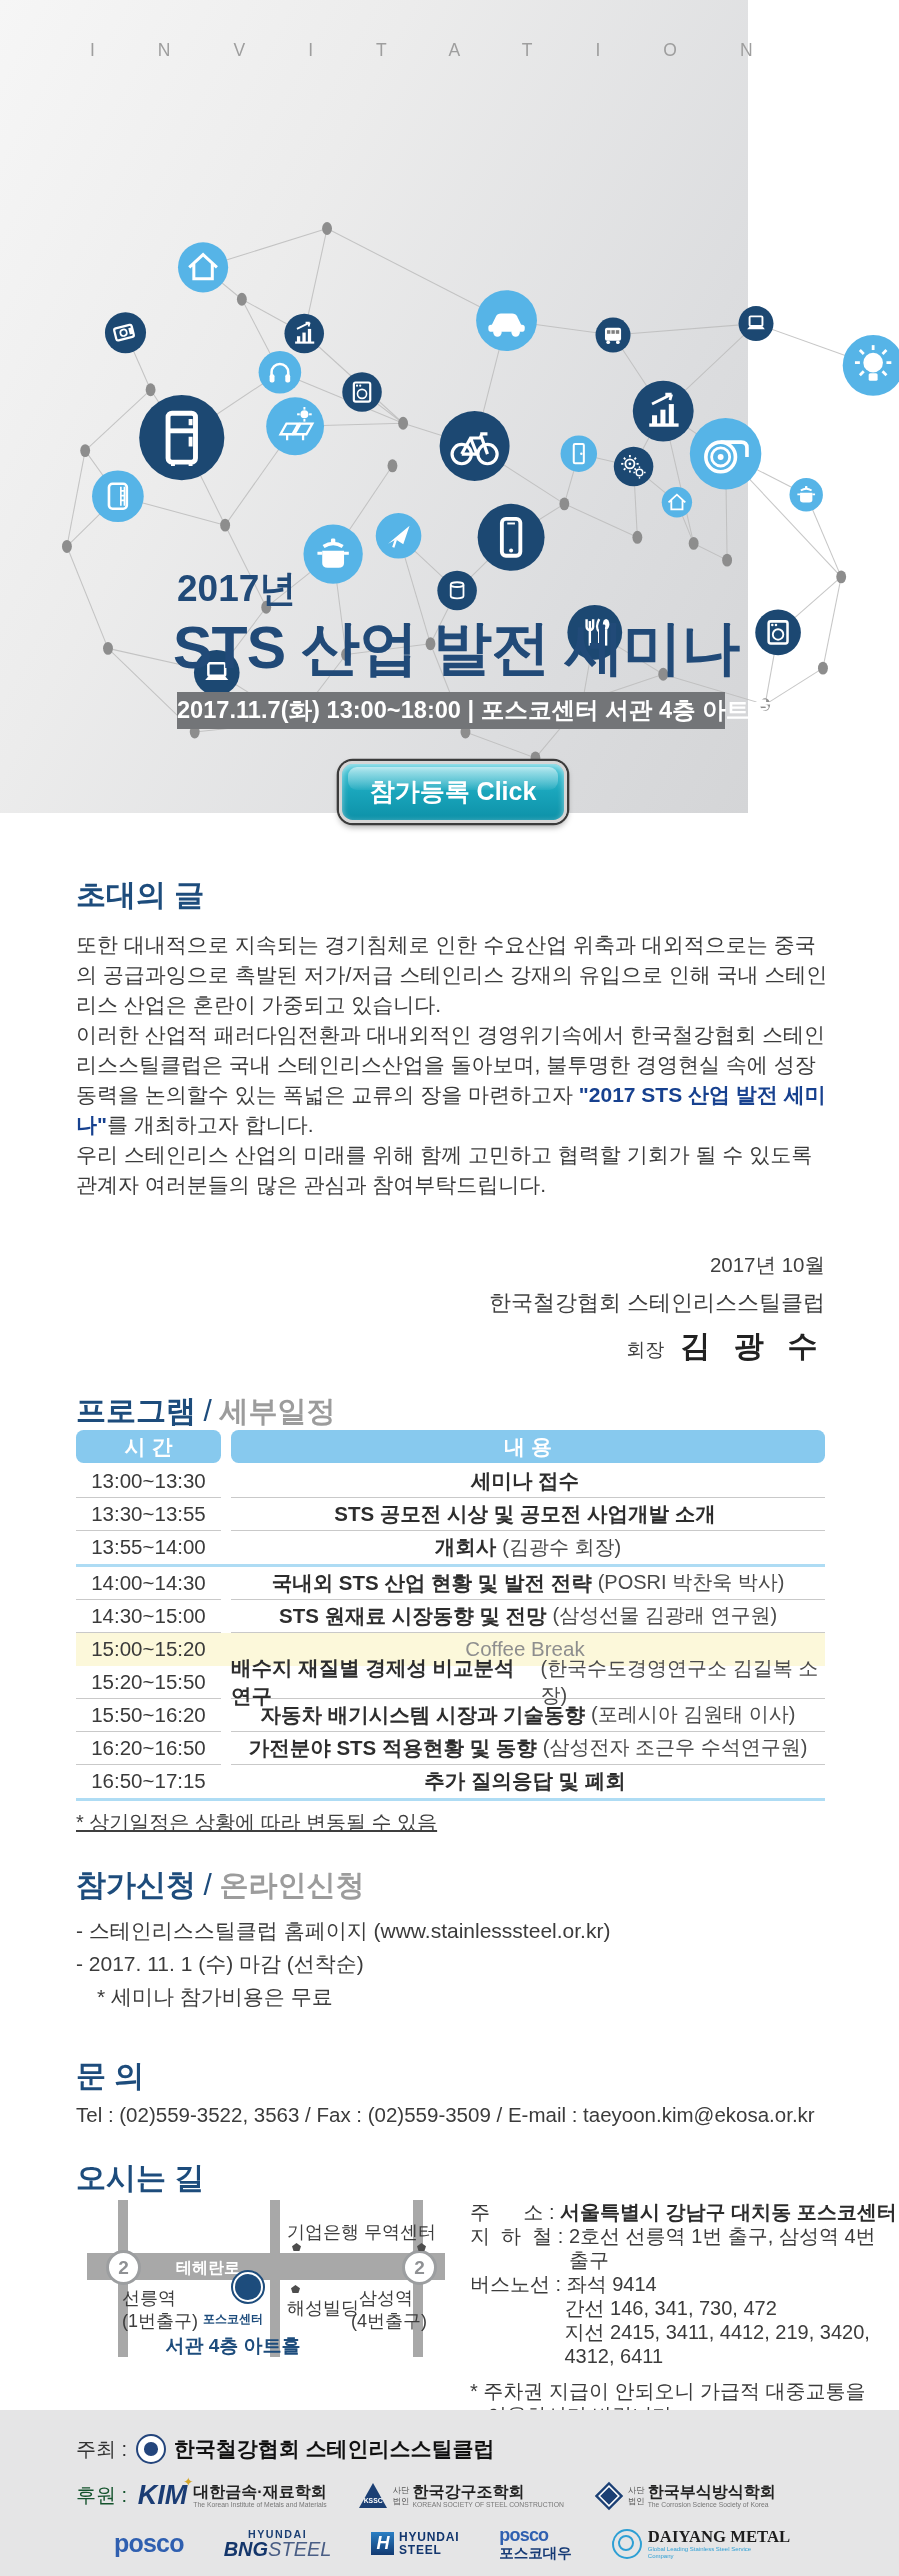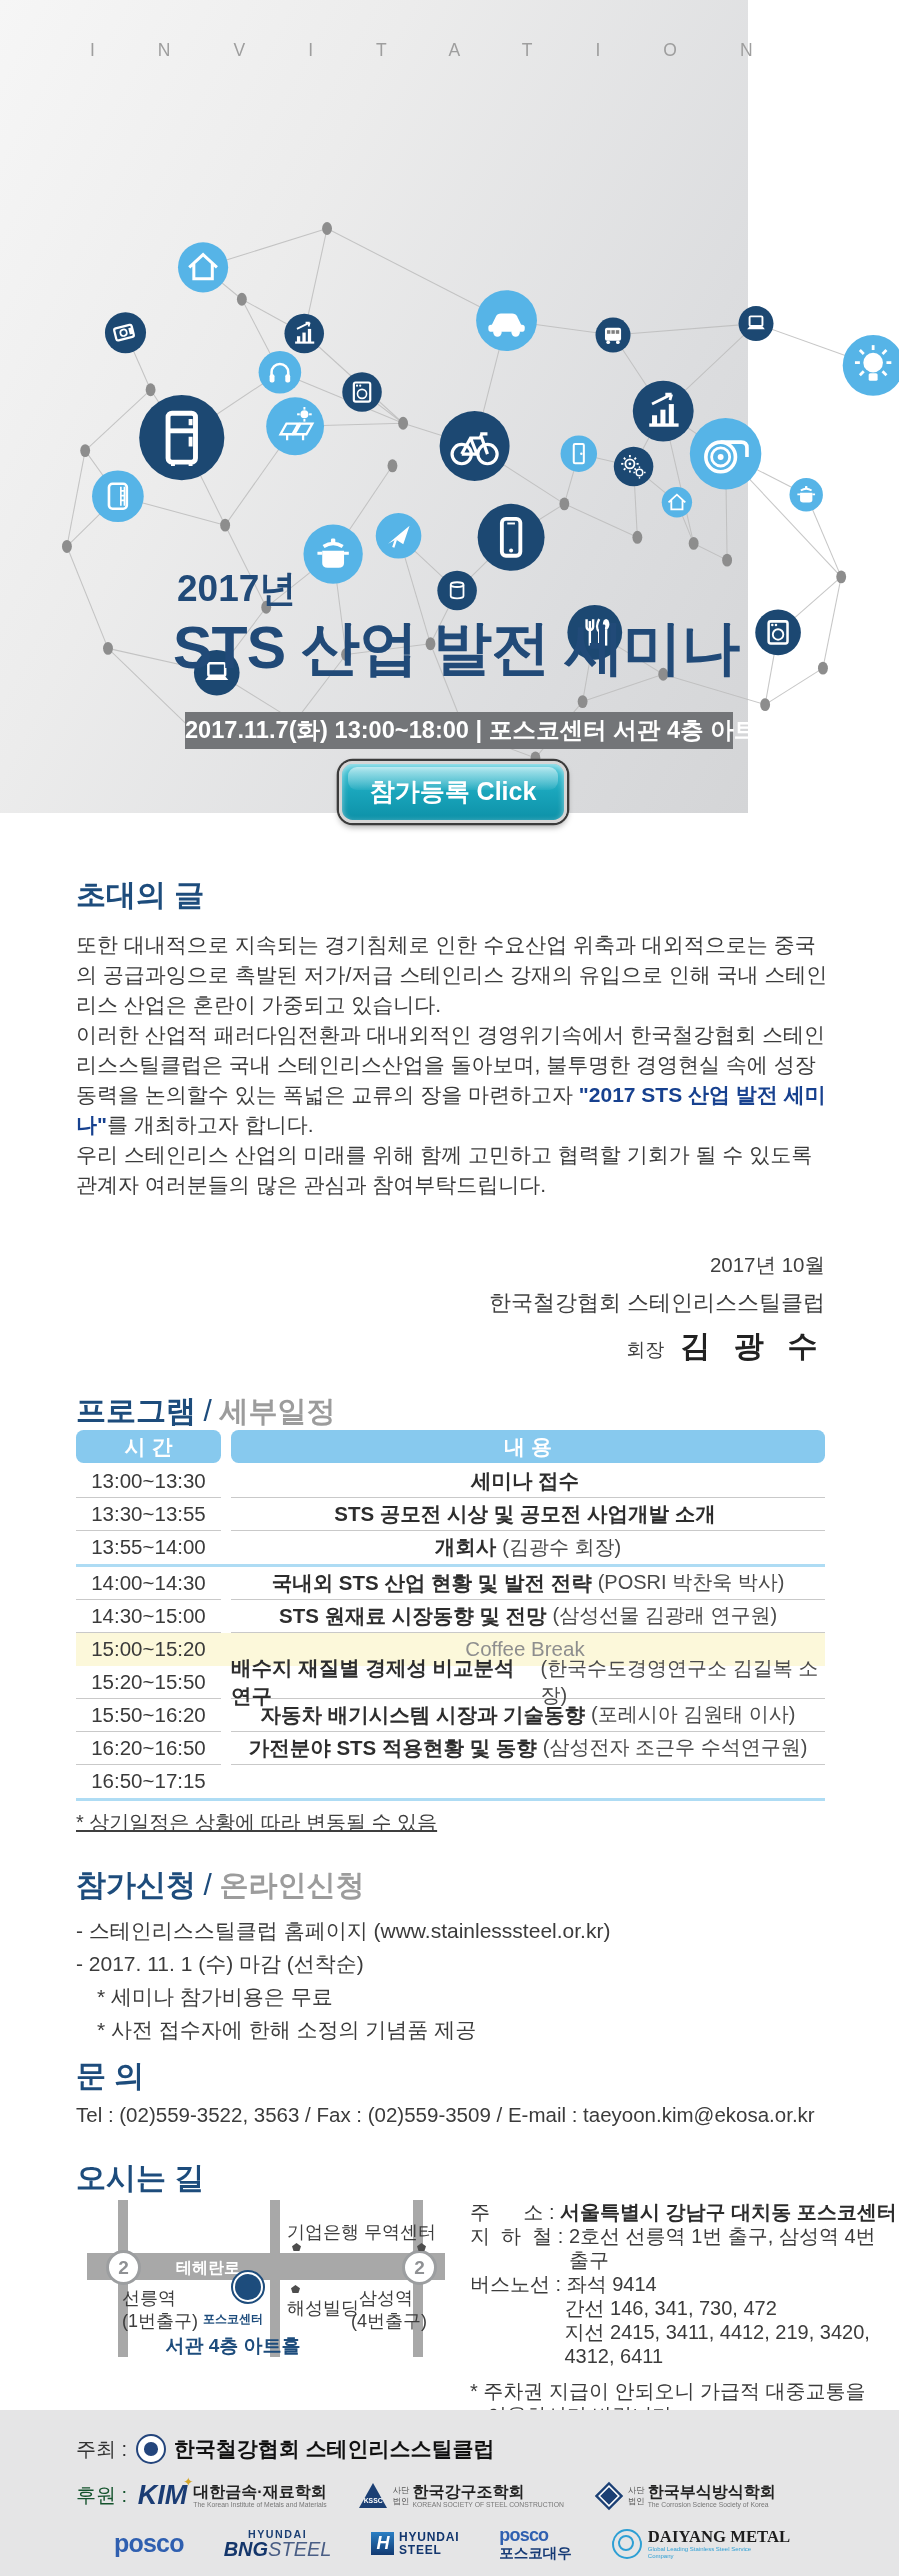--- a/index.html
+++ b/index.html
@@ -7,22 +7,22 @@
         font-family:"Liberation Sans","DejaVu Sans",sans-serif;color:#3c3c3c;}
   
   .hero{position:absolute;left:0;top:0;width:748px;height:813px;
         background:linear-gradient(118deg,#f6f6f6 0%,#ececec 35%,#dcdddf 75%,#d4d5d7 100%);}
   .eyebrow{position:absolute;left:90px;top:40px;font-size:17.5px;color:#9e9e9e;
            letter-spacing:63px;white-space:nowrap;font-weight:400;}
   #net{position:absolute;left:0;top:0;}
   .year{position:absolute;left:177px;top:564px;font-size:37px;font-weight:700;color:#214a78;}
   .big-title{position:absolute;left:173px;top:609px;font-size:59px;font-weight:700;color:#214a78;
              letter-spacing:-0.8px;white-space:nowrap;}
-  .datebar{position:absolute;left:177px;top:712px;width:548px;height:37px;background:#737578;
-           color:#fff;font-size:23.6px;font-weight:700;text-align:center;line-height:37px;white-space:nowrap;margin-left:8px;}
+  .datebar{position:absolute;left:177px;top:692px;width:548px;height:37px;background:#737578;
+           color:#fff;font-size:23.6px;font-weight:700;text-align:center;line-height:37px;white-space:nowrap;}
   .register-btn{position:absolute;left:339px;top:761px;width:222px;height:56px;border-radius:13.7px;
         background:linear-gradient(180deg,#4ec9da 0%,#1aa6bc 48%,#0d91a8 100%);
         border:3.8px solid #d6d6d6;box-shadow:0 0 0 2.3px #3b3b3b,0 3.8px 6.8px rgba(0,0,0,.35),inset 0 2.3px 6px rgba(255,255,255,.55);
         color:#fff;font-size:25px;font-weight:700;text-align:center;line-height:55px;cursor:pointer;}
   .register-btn::before{content:"";position:absolute;left:6px;right:6px;top:3px;height:23px;border-radius:9px;
         background:linear-gradient(180deg,rgba(255,255,255,.55),rgba(255,255,255,.05));}
   
   .sec-head{position:absolute;left:76px;font-size:30px;font-weight:700;color:#1d4c7c;white-space:nowrap;}
   .sec-head .slash{color:#1d4c7c;font-weight:400;margin:0 7.6px;}
   .sec-head .sub{color:#9c9c9c;font-weight:700;font-size:29px;}
@@ -578,34 +578,36 @@
           <div class="tcell">16:20~16:50</div>
           <div class="gap"></div>
           <div class="ccell">
             <b>가전분야 STS 적용현황 및 동향</b>
             <span>(삼성전자 조근우 수석연구원)</span>
           </div>
         </div>
         <div class="prow">
           <div class="tcell">16:50~17:15</div>
           <div class="gap"></div>
+          <div class="ccell">
+            <b>추가 질의응답 및 폐회</b>
+          </div>
         </div>
         <div class="blue-sep"></div>
       </div>
   </div>
   <div class="pnote">* 상기일정은 상황에 따라 변동될 수 있음</div>
 
   <div class="sec-head" style="top:1865px">
     <span>참가신청</span><span class="slash">/</span><span class="sub">온라인신청</span>
   </div>
   <div class="reg-lines" id="reg-lines">
       <div>- 스테인리스스틸클럽 홈페이지 (www.stainlesssteel.or.kr)</div>
       <div>- 2017. 11. 1 (수) 마감 (선착순)</div>
       <div class="ind">* 세미나 참가비용은 무료</div>
-      <div class="ind">* 사전 접수자에 한해 소정의 기념품 제공</div>
     </div>
 
   <div class="sec-head" style="top:2056px">
     <span>문 의</span>
   </div>
   <div class="contact-line">Tel : (02)559-3522, 3563  /  Fax : (02)559-3509  /  E-mail : taeyoon.kim@ekosa.or.kr</div>
 
   <div class="sec-head" style="top:2158px">
     <span>오시는 길</span>
   </div>

